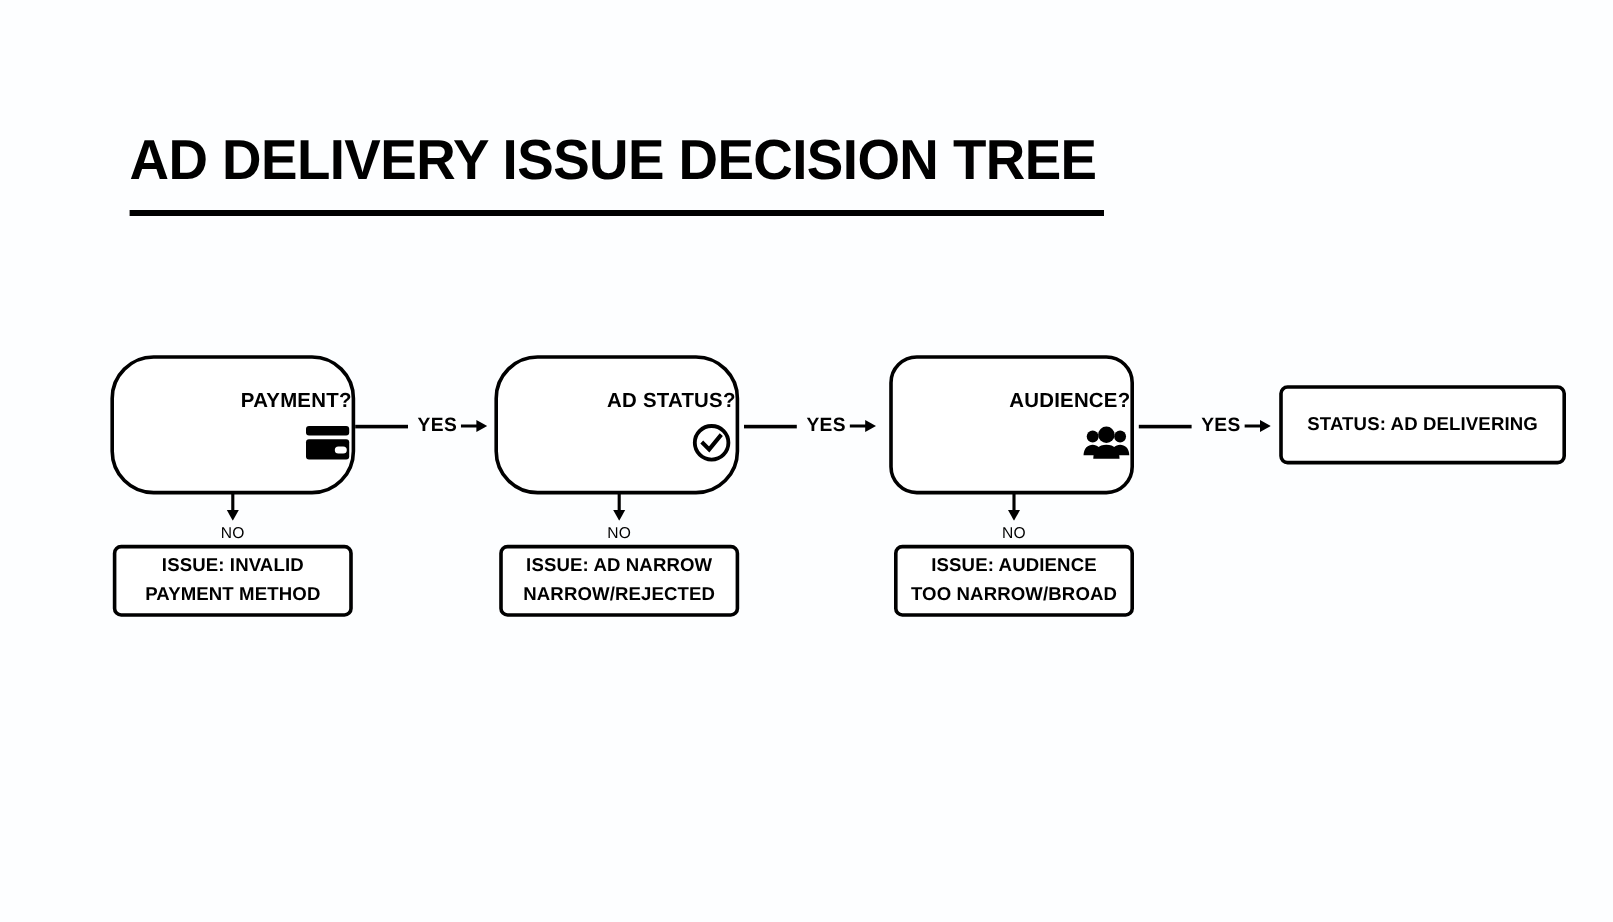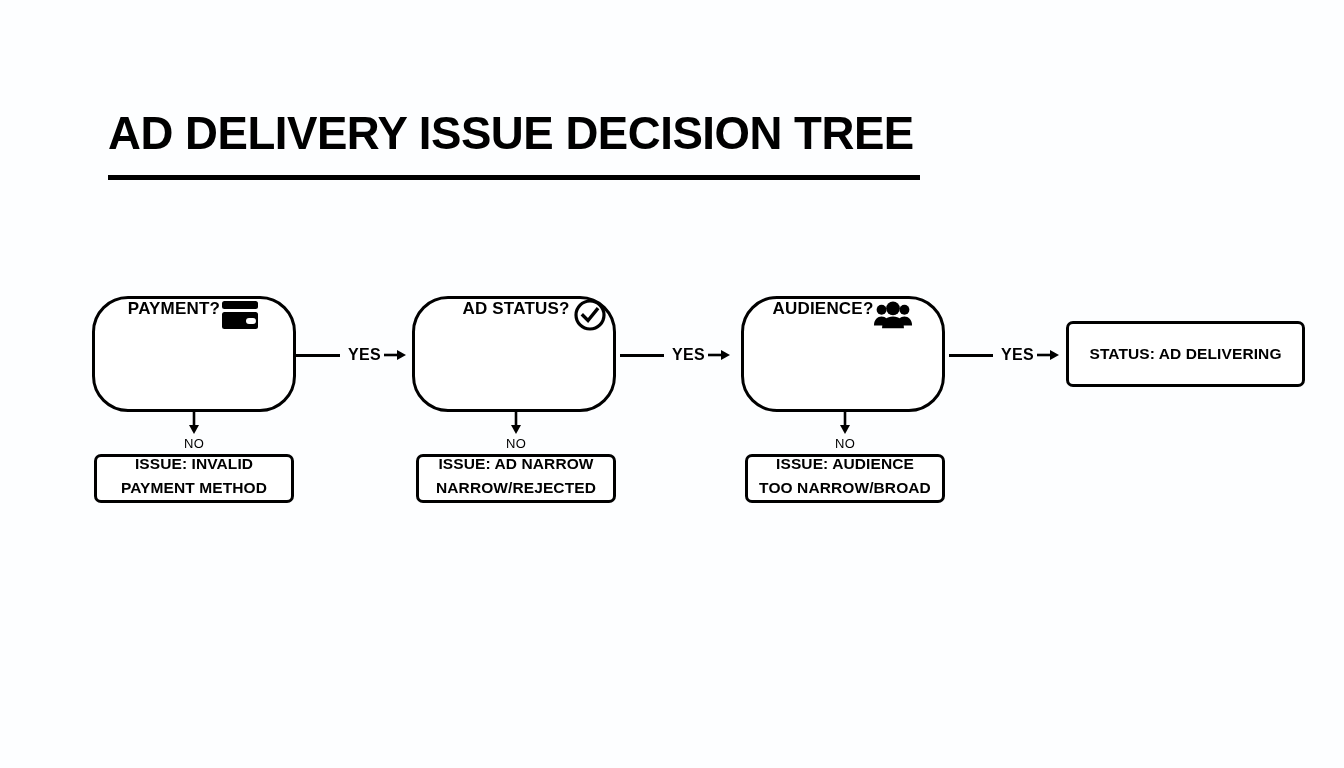--- a/index.html
+++ b/index.html
@@ -52,22 +52,22 @@
   
   .decision-node {
     position: absolute;
     width: 204px;
     height: 116px;
     border: 3px solid #000;
     border-radius: 36px;
     background: #ffffff;
     box-sizing: border-box;
     display: flex;
-    flex-direction: row;
-    align-items: flex-start;
+    flex-direction: column;
+    align-items: flex-end;
     justify-content: center;
   }
   .decision-label {
     font-size: 17px;
     font-weight: bold;
     letter-spacing: 0.2px;
     text-align: center;
     margin-bottom: 9px;
     white-space: nowrap;
   }
@@ -95,23 +95,22 @@
   .flat-box .box-text {
     font-size: 15.5px;
     font-weight: bold;
     line-height: 1.55;
     letter-spacing: 0.1px;
     padding: 0 6px;
   }
 
   .issue-box {
     width: 200px;
-    height: 49px;
+    height: 60px;
     top: 454px;
-    align-items: flex-end;
   }
   #result-box {
     width: 239px;
     height: 66px;
     left: 1066px;
     top: 321px;
   }
 
   
   .yes-connector {
@@ -198,21 +197,21 @@
 
   <div class="yes-connector" style="left:620px;">
     <div class="yes-line"></div>
     <div class="yes-label">YES</div>
     <svg class="yes-arrow" viewBox="0 0 22 16">
       <line x1="0" y1="8" x2="16" y2="8" stroke="#000" stroke-width="2.6"></line>
       <polygon points="22,8 13,3 13,13" fill="#000"></polygon>
     </svg>
   </div>
 
-  <div class="decision-node" style="left:741px; top:296px;">
+  <div class="decision-node" style="left:741px; top:296px;border-radius:23px;">
     <div class="decision-label">AUDIENCE?</div>
     <div class="node-icon">
       <svg width="42" height="30" viewBox="0 0 42 30">
         <circle cx="9" cy="9.5" r="5.2" fill="#000"></circle>
         <path d="M1 26 C1 19.5 5 16.6 9 16.6 C13 16.6 17 19.5 17 26 Z" fill="#000"></path>
         <circle cx="33" cy="9.5" r="5.2" fill="#000"></circle>
         <path d="M25 26 C25 19.5 29 16.6 33 16.6 C37 16.6 41 19.5 41 26 Z" fill="#000"></path>
         <circle cx="21" cy="8" r="7.2" fill="#000"></circle>
         <path d="M9.5 29 C9.5 20.5 14.5 16.6 21 16.6 C27.5 16.6 32.5 20.5 32.5 29 Z" fill="#000"></path>
       </svg>

